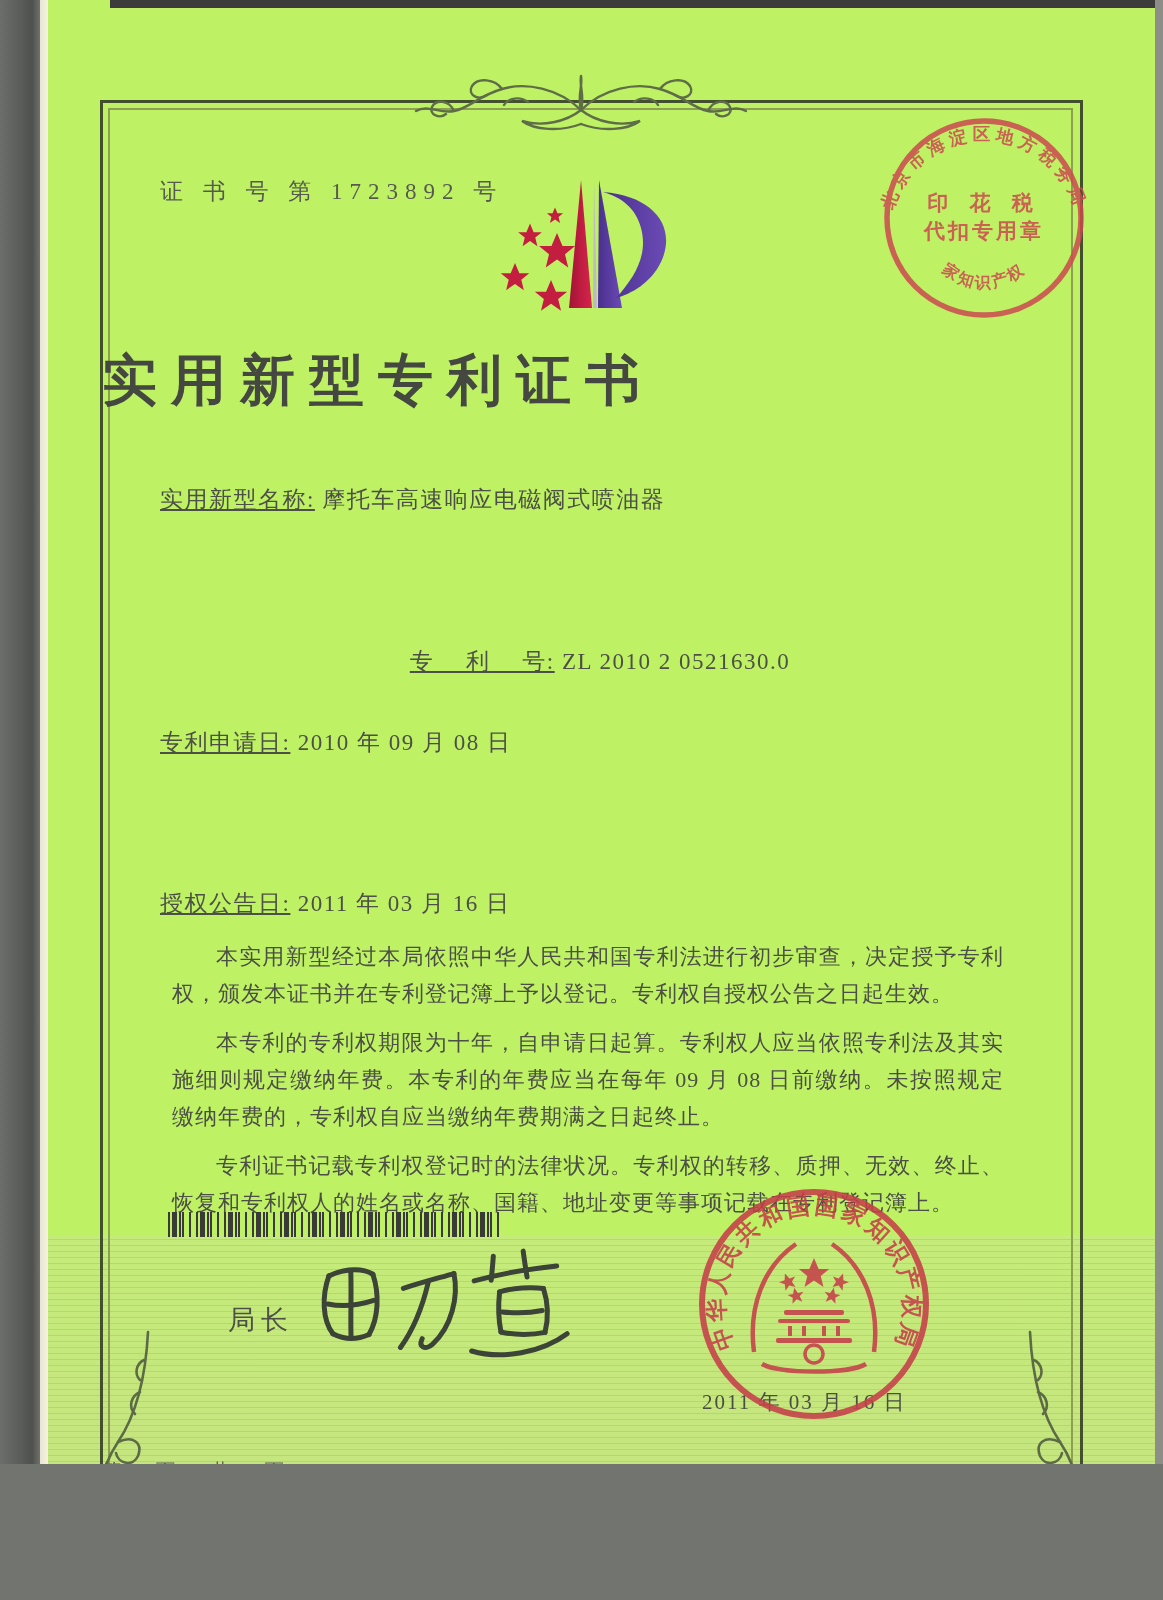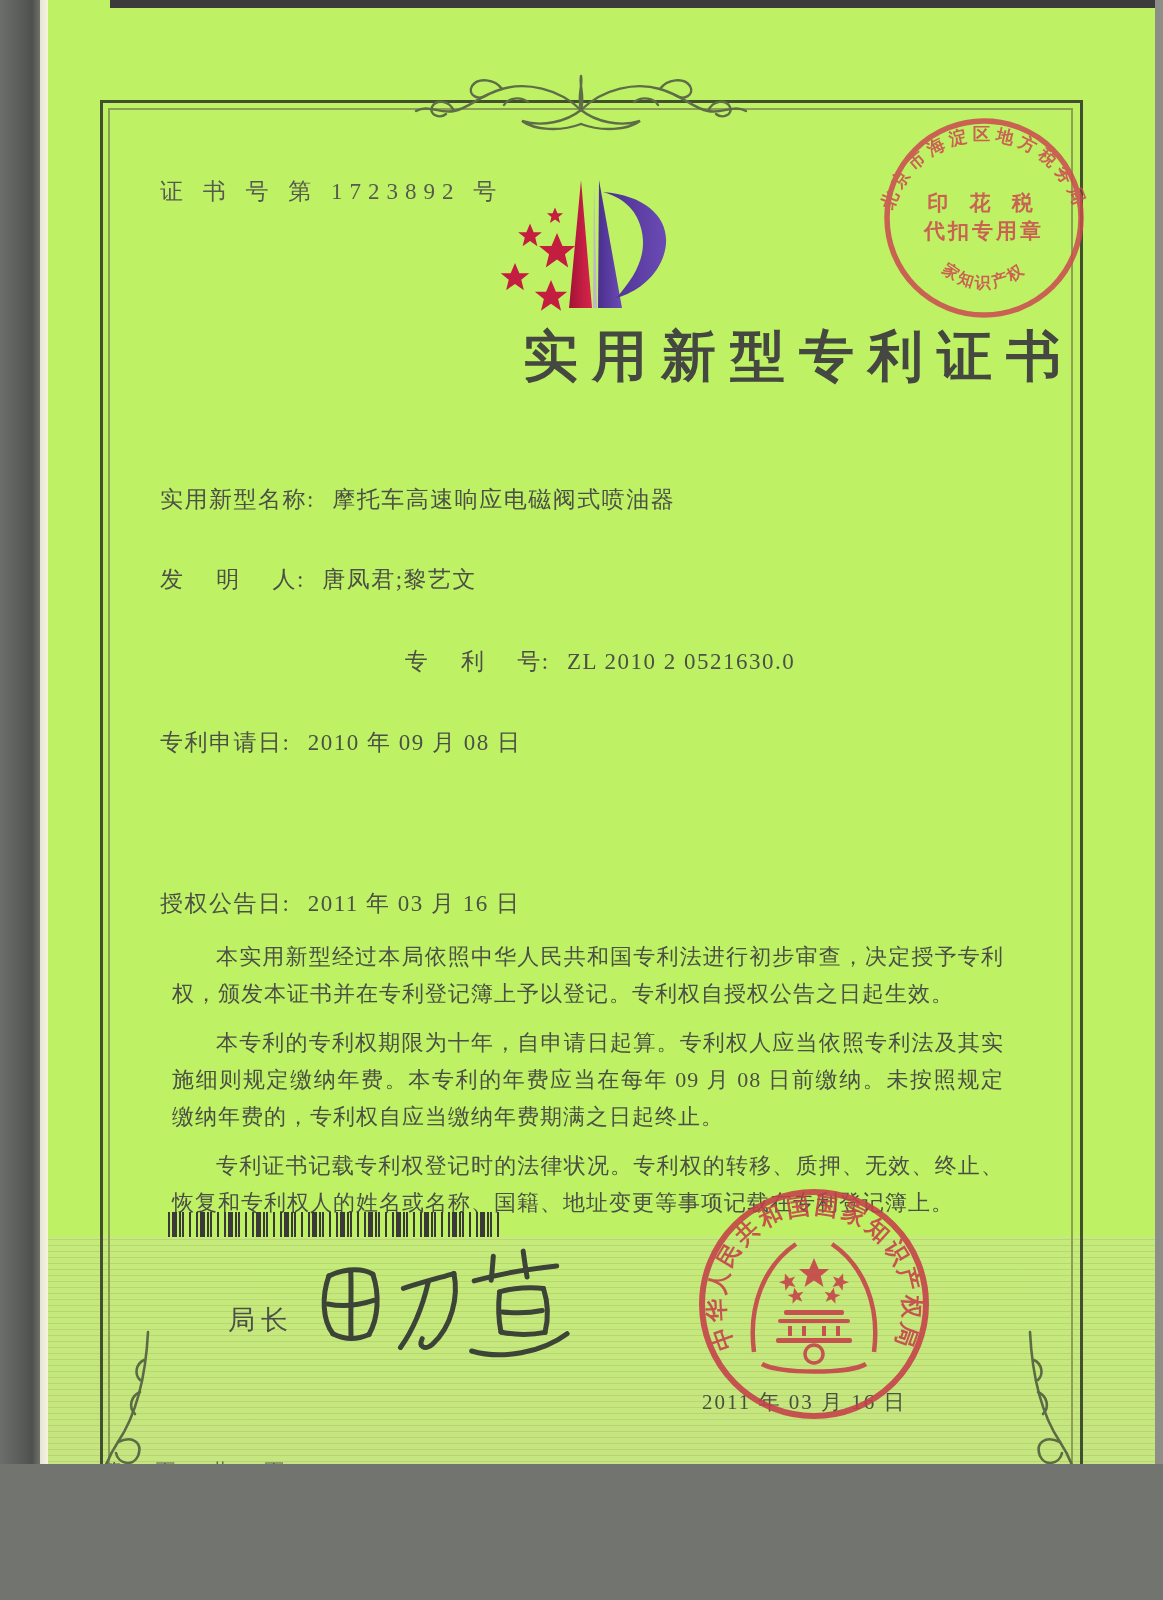--- a/index.html
+++ b/index.html
@@ -16,24 +16,24 @@
   
   #guilloche{left:46px;top:1236px;width:1112px;height:268px;z-index:0;
     background:
       repeating-linear-gradient(0deg, rgba(152,160,98,.28) 0 1px, rgba(0,0,0,0) 1px 6px),
       linear-gradient(180deg, rgba(214,218,176,.28), rgba(206,212,164,.45));}
   
   #frame{left:100px;top:100px;width:977px;height:1402px;border:3px solid #42502f;z-index:1;}
   #frame-inner{left:108px;top:108px;width:961px;height:1386px;border:2px solid #8ba053;z-index:1;}
   
   #cert-no{left:160px;top:176px;font-size:23px;letter-spacing:7px;color:#565a50;z-index:3;}
-  #title{left:102px;top:320px;width:973px;text-align:right;font-size:55px;font-weight:600;
+  #title{left:102px;top:344px;width:973px;text-align:left;font-size:55px;font-weight:600;
          letter-spacing:14px;color:#454840;z-index:3;}
   .field-row{left:160px;width:880px;font-size:23px;color:#4c5046;letter-spacing:1.5px;z-index:3;}
-  .field-row .lbl{margin-right:10px;}
+  .field-row .lbl{text-decoration:underline;}
   #body-text{left:160px;top:926px;width:856px;z-index:3;color:#4b4f45;}
   #body-text p{margin:12px;font-size:22px;line-height:37px;text-align:justify;text-indent:2em;
                letter-spacing:1px;}
   #barcode{left:168px;top:1212px;width:334px;height:25px;z-index:3;
     background:
       repeating-linear-gradient(90deg,
         #3a3a38 0 2px, rgba(0,0,0,0) 2px 4px,
         #3a3a38 4px 9px, rgba(0,0,0,0) 9px 11px,
         #3a3a38 11px 13px, rgba(0,0,0,0) 13px 14px,
         #3a3a38 14px 16px, rgba(0,0,0,0) 16px 21px,
@@ -145,24 +145,20 @@
     <text font-size="16" letter-spacing="2.5" fill="#cc4a50" font-family="Liberation Serif, serif" font-weight="600">
       <textPath href="#taxBotArc" startOffset="50%" text-anchor="middle">国家知识产权局</textPath>
     </text>
   </svg>
 
   <div class="abs" id="title">实用新型专利证书</div>
 
   <div class="abs field-row" style="top:484px;">
     <span class="lbl">实用新型名称:</span>
     <span>摩托车高速响应电磁阀式喷油器</span>
-  </div>
-  <div class="abs field-row" style="top:564px;">
-    <span class="lbl">发　 明　 人:</span>
-    <span>唐凤君;黎艺文</span>
   </div>
   <div class="abs field-row" style="top:646px;text-align:center;">
     <span class="lbl">专　 利　 号:</span>
     <span>ZL 2010 2 0521630.0</span>
   </div>
   <div class="abs field-row" style="top:727px;">
     <span class="lbl">专利申请日:</span>
     <span>2010 年 09 月 08 日</span>
   </div>
   <div class="abs field-row" style="top:888px;">

